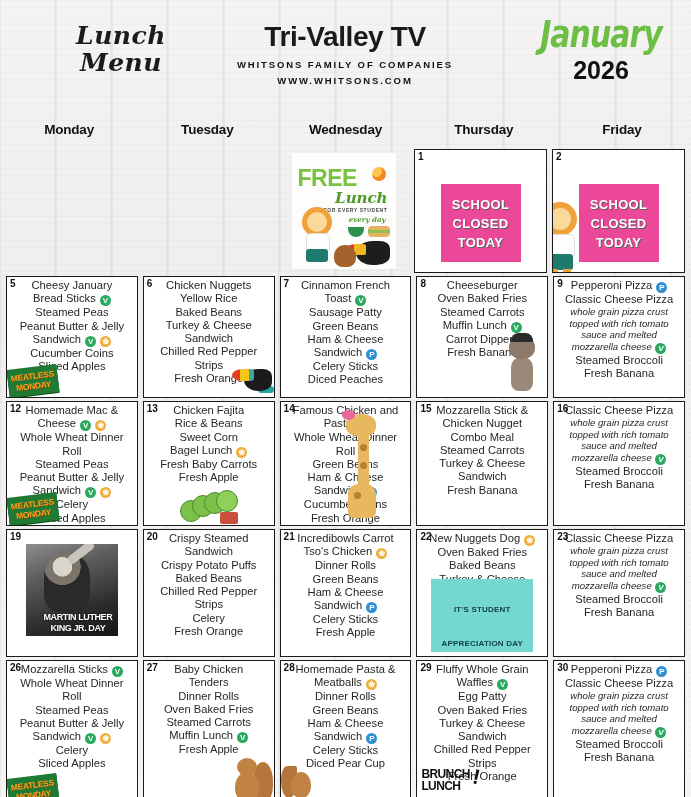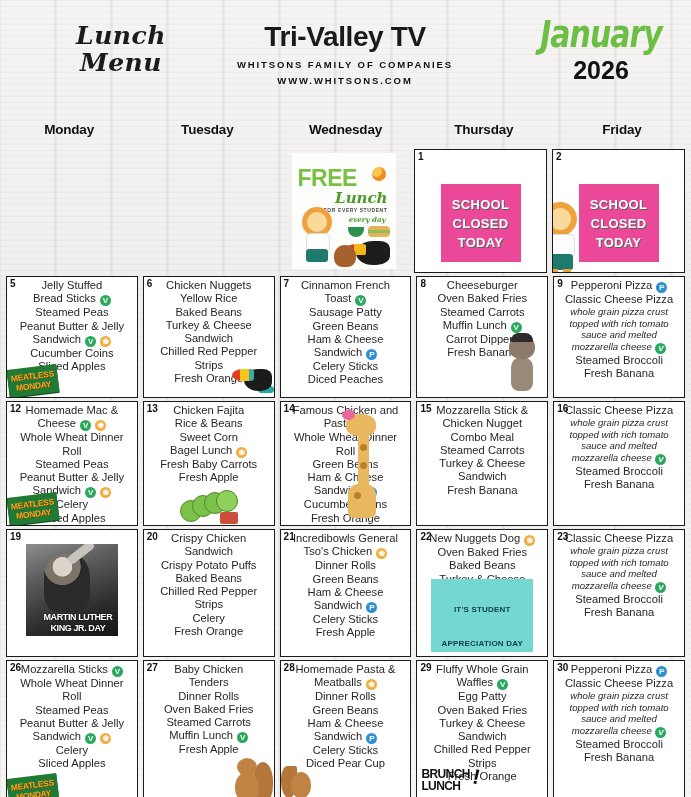--- a/index.html
+++ b/index.html
@@ -382,21 +382,21 @@
             <div class="shorts"></div>
             <div class="leg"></div>
             <div class="leg2"></div>
           </div>
         </div>
       </div>
       <div class="week w2">
         <div class="cell">
           <div class="datenum">5</div>
           <div class="items">
-            <span class="it"><span>Jelly Stuffed</span></span>
+            <span class="it"><span>Cheesy January</span></span>
             <span class="it"><span>Bread Sticks</span> <span class="ic veg"></span></span>
             <span class="it"><span>Steamed Peas</span></span>
             <span class="it"><span>Peanut Butter &amp; Jelly</span></span>
             <span class="it"><span>Sandwich</span> <span class="ic veg"></span> <span class="ic grain"></span></span>
             <span class="it"><span>Cucumber Coins</span></span>
             <span class="it"><span>Sliced Apples</span></span>
           </div>
           <div class="meatless">
             <span>MEATLESS</span>
             <span>MONDAY</span>
@@ -556,34 +556,34 @@
             <div class="arm"></div>
             <div class="cap">
               <span>MARTIN LUTHER</span>
               <span>KING JR. DAY</span>
             </div>
           </div>
         </div>
         <div class="cell">
           <div class="datenum">20</div>
           <div class="items">
-            <span class="it"><span>Crispy Chicken</span></span>
+            <span class="it"><span>Crispy Steamed</span></span>
             <span class="it"><span>Sandwich</span></span>
             <span class="it"><span>Crispy Potato Puffs</span></span>
             <span class="it"><span>Baked Beans</span></span>
             <span class="it"><span>Chilled Red Pepper</span></span>
             <span class="it"><span>Strips</span></span>
             <span class="it"><span>Celery</span></span>
             <span class="it"><span>Fresh Orange</span></span>
           </div>
         </div>
         <div class="cell">
           <div class="datenum">21</div>
           <div class="items">
-            <span class="it"><span>Incredibowls General</span></span>
+            <span class="it"><span>Incredibowls Carrot</span></span>
             <span class="it"><span>Tso's Chicken</span> <span class="ic grain"></span></span>
             <span class="it"><span>Dinner Rolls</span></span>
             <span class="it"><span>Green Beans</span></span>
             <span class="it"><span>Ham &amp; Cheese</span></span>
             <span class="it"><span>Sandwich</span> <span class="ic pork"></span></span>
             <span class="it"><span>Celery Sticks</span></span>
             <span class="it"><span>Fresh Apple</span></span>
           </div>
         </div>
         <div class="cell">

